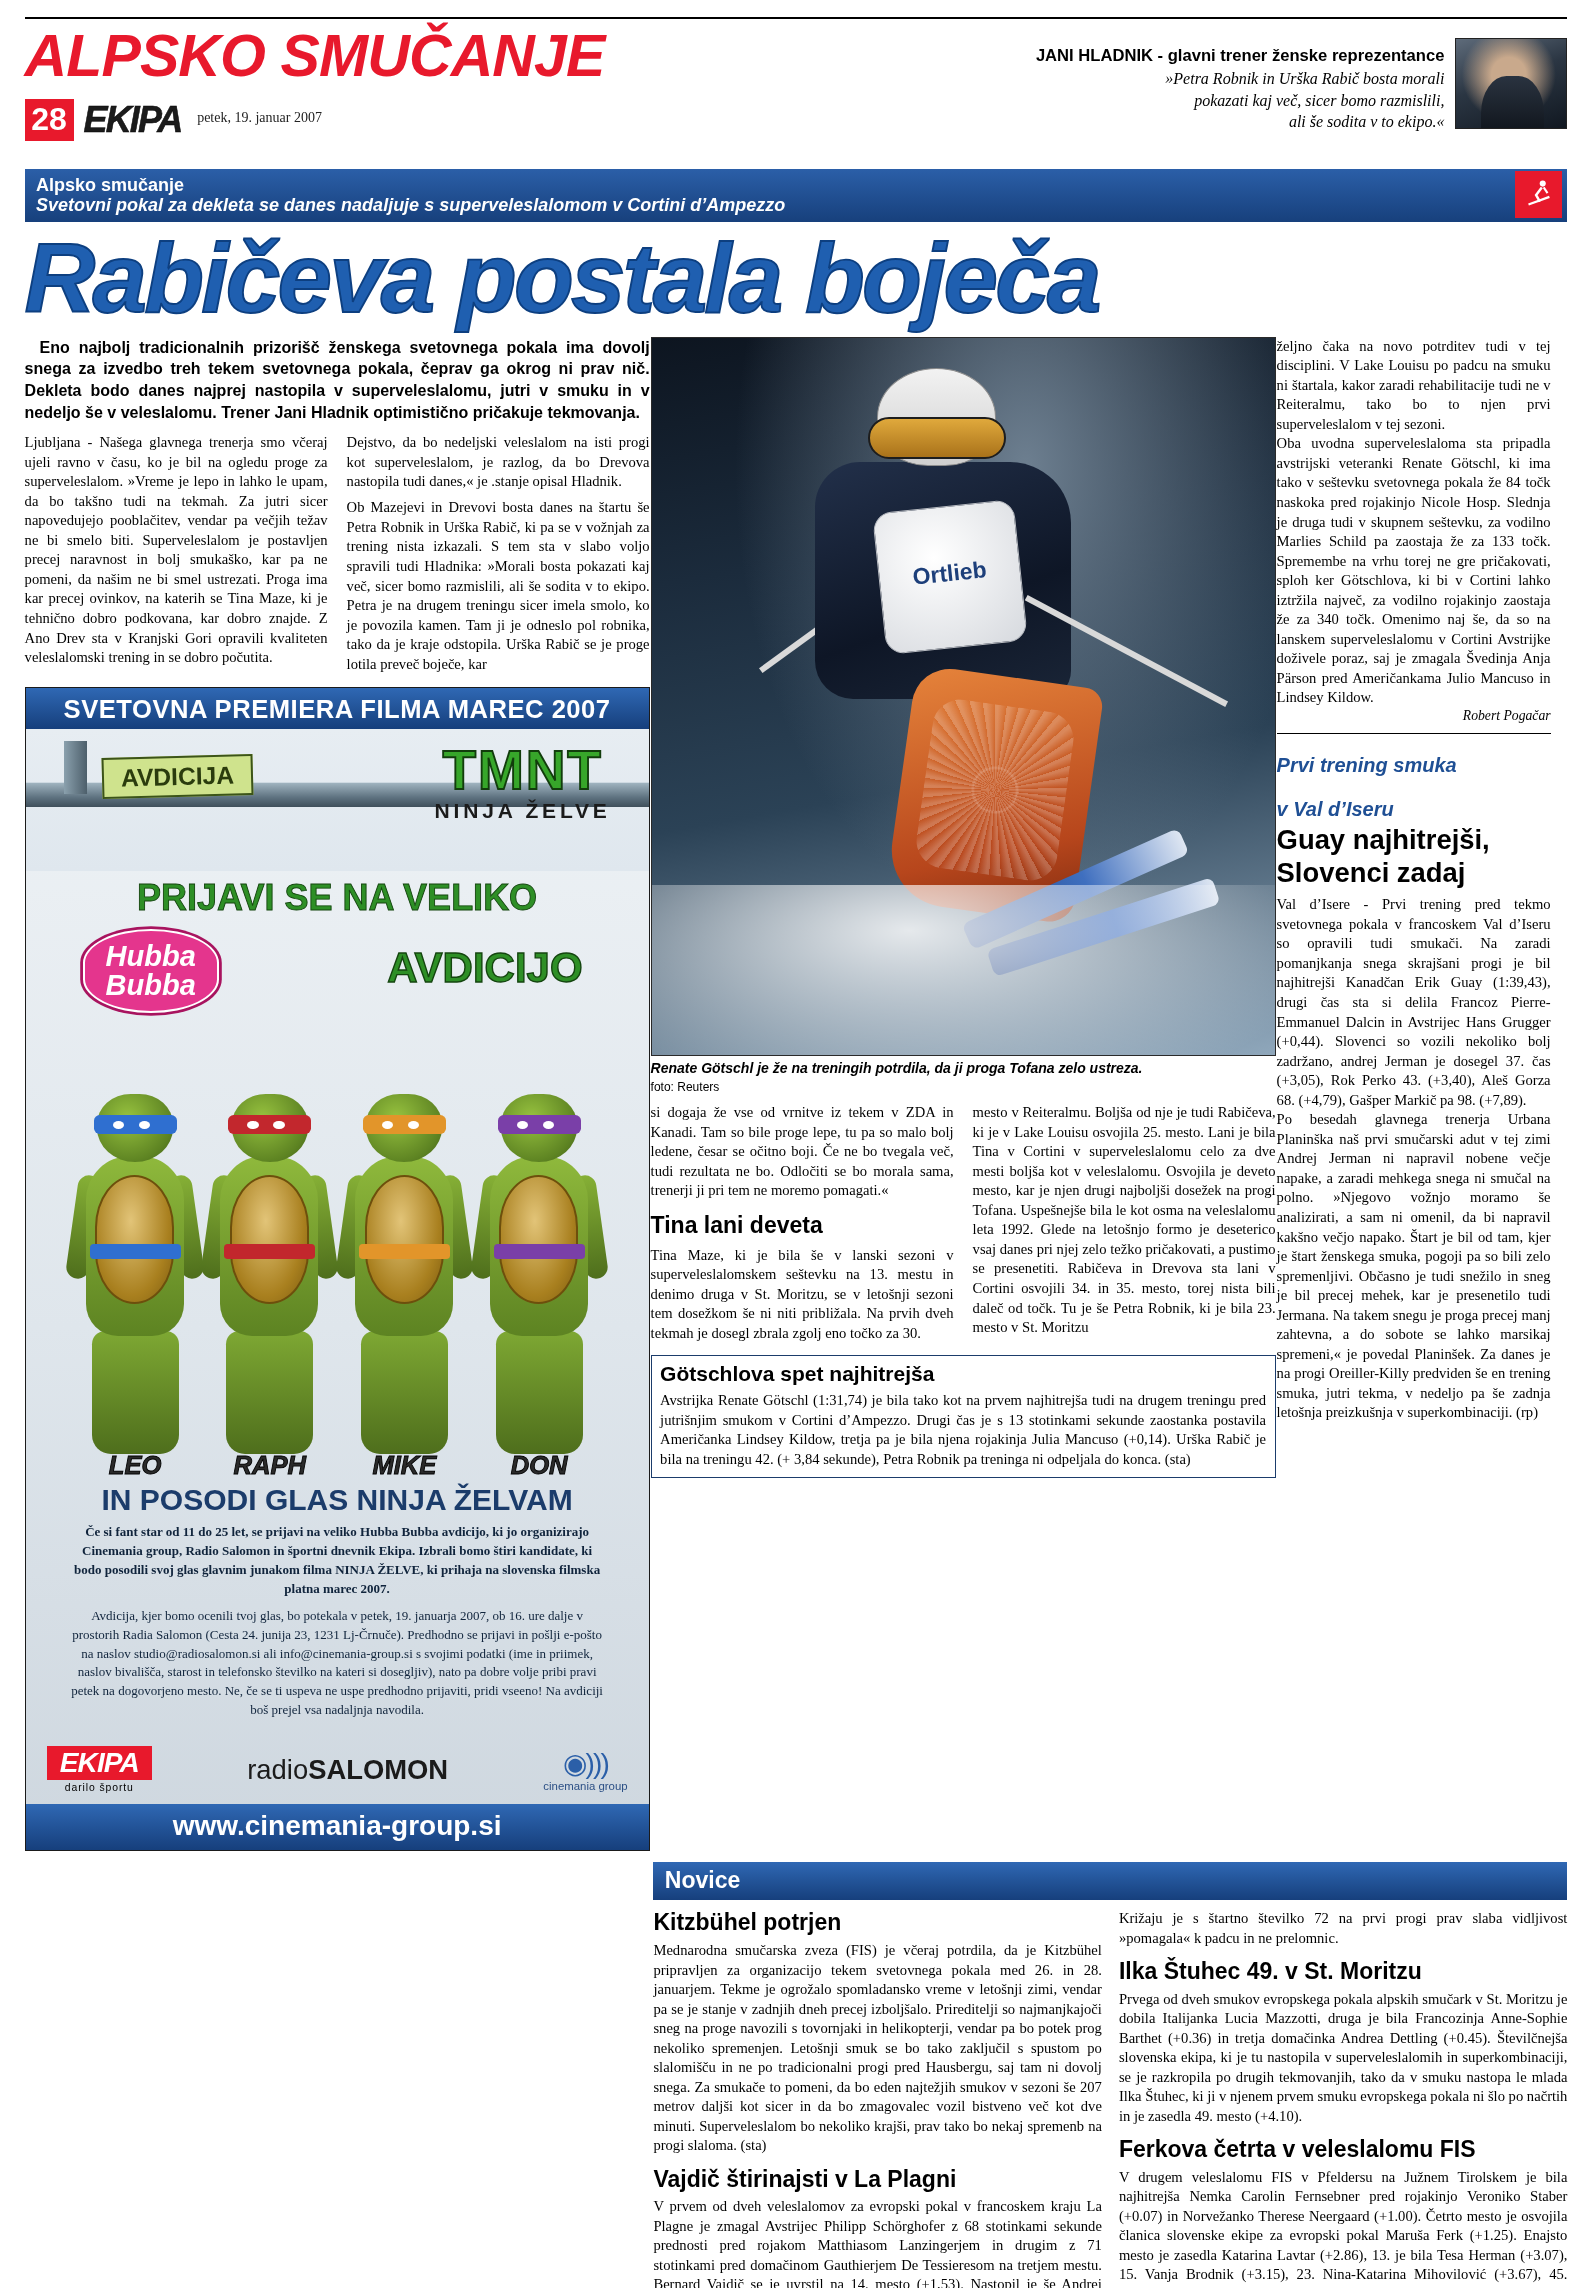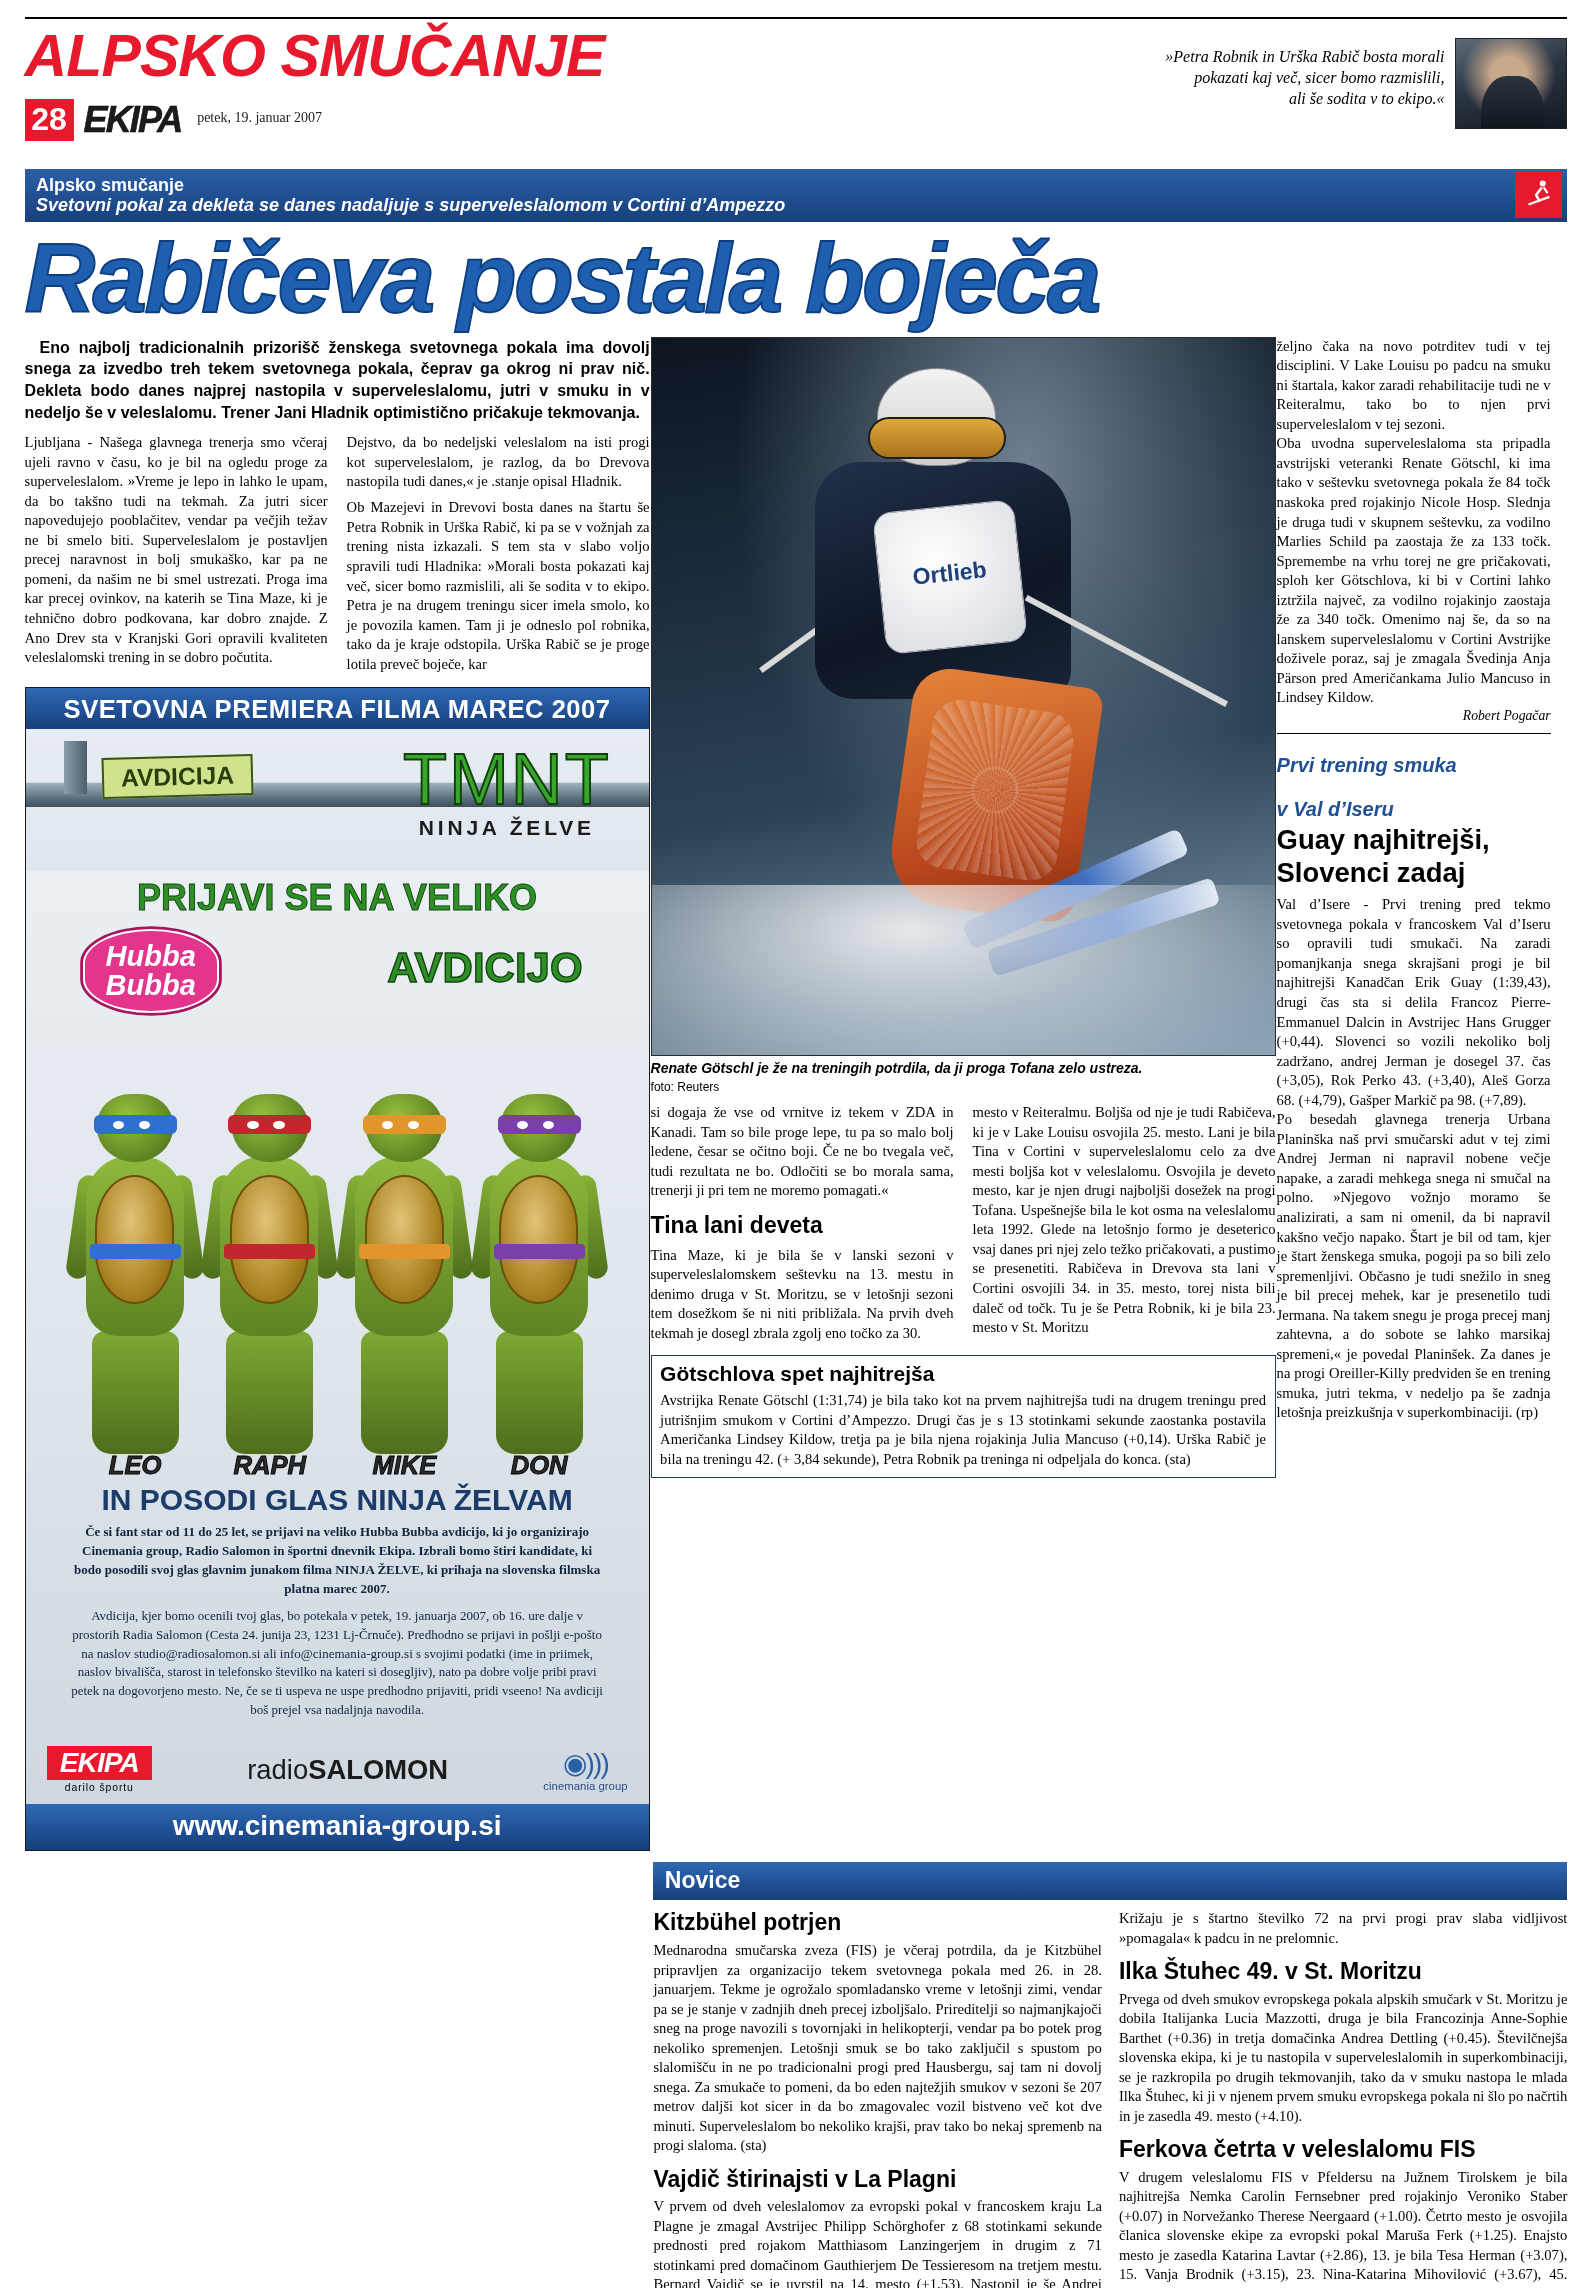--- a/index.html
+++ b/index.html
@@ -225,22 +225,22 @@
     padding: 4.7px 17px;
     transform: rotate(-1.5deg);
   }
   .tmnt-logo {
     position: absolute;
     right: 38px; top: 13.2px;
     text-align: center;
   }
   .tmnt-word {
     font-family: "Liberation Sans", sans-serif;
-    font-weight: normal;
-    font-size: 72px;
+    font-weight: bold;
+    font-size: 55px;
     color: #37a62a;
     -webkit-text-stroke: 1.9px #123d0c;
     letter-spacing: 1.9px;
     line-height: 1;
   }
   .tmnt-sub {
     font-family: "Liberation Sans", sans-serif;
     font-weight: bold;
     font-size: 21px;
     color: #1b1b1b;
@@ -614,20 +614,21 @@
   <div class="masthead">
     <div class="mast-left">
       <div class="sport-title">ALPSKO SMUČANJE</div>
       <div class="mast-row2">
         <div class="page-num">28</div>
         <div class="ekipa-logo">EKIPA</div>
         <div class="mast-date">petek, 19. januar 2007</div>
       </div>
     </div>
     <div class="mast-right">
+      <div class="quote-name">JANI HLADNIK - glavni trener ženske reprezentance</div>
       <div class="quote-line">»Petra Robnik in Urška Rabič bosta morali</div>
       <div class="quote-line">pokazati kaj več, sicer bomo razmislili,</div>
       <div class="quote-line">ali še sodita v to ekipo.«</div>
       <div class="mast-portrait"></div>
     </div>
   </div>
 
   <div class="section-bar">
     <div class="sb-text">
       <div class="sb-l1">Alpsko smučanje</div>

